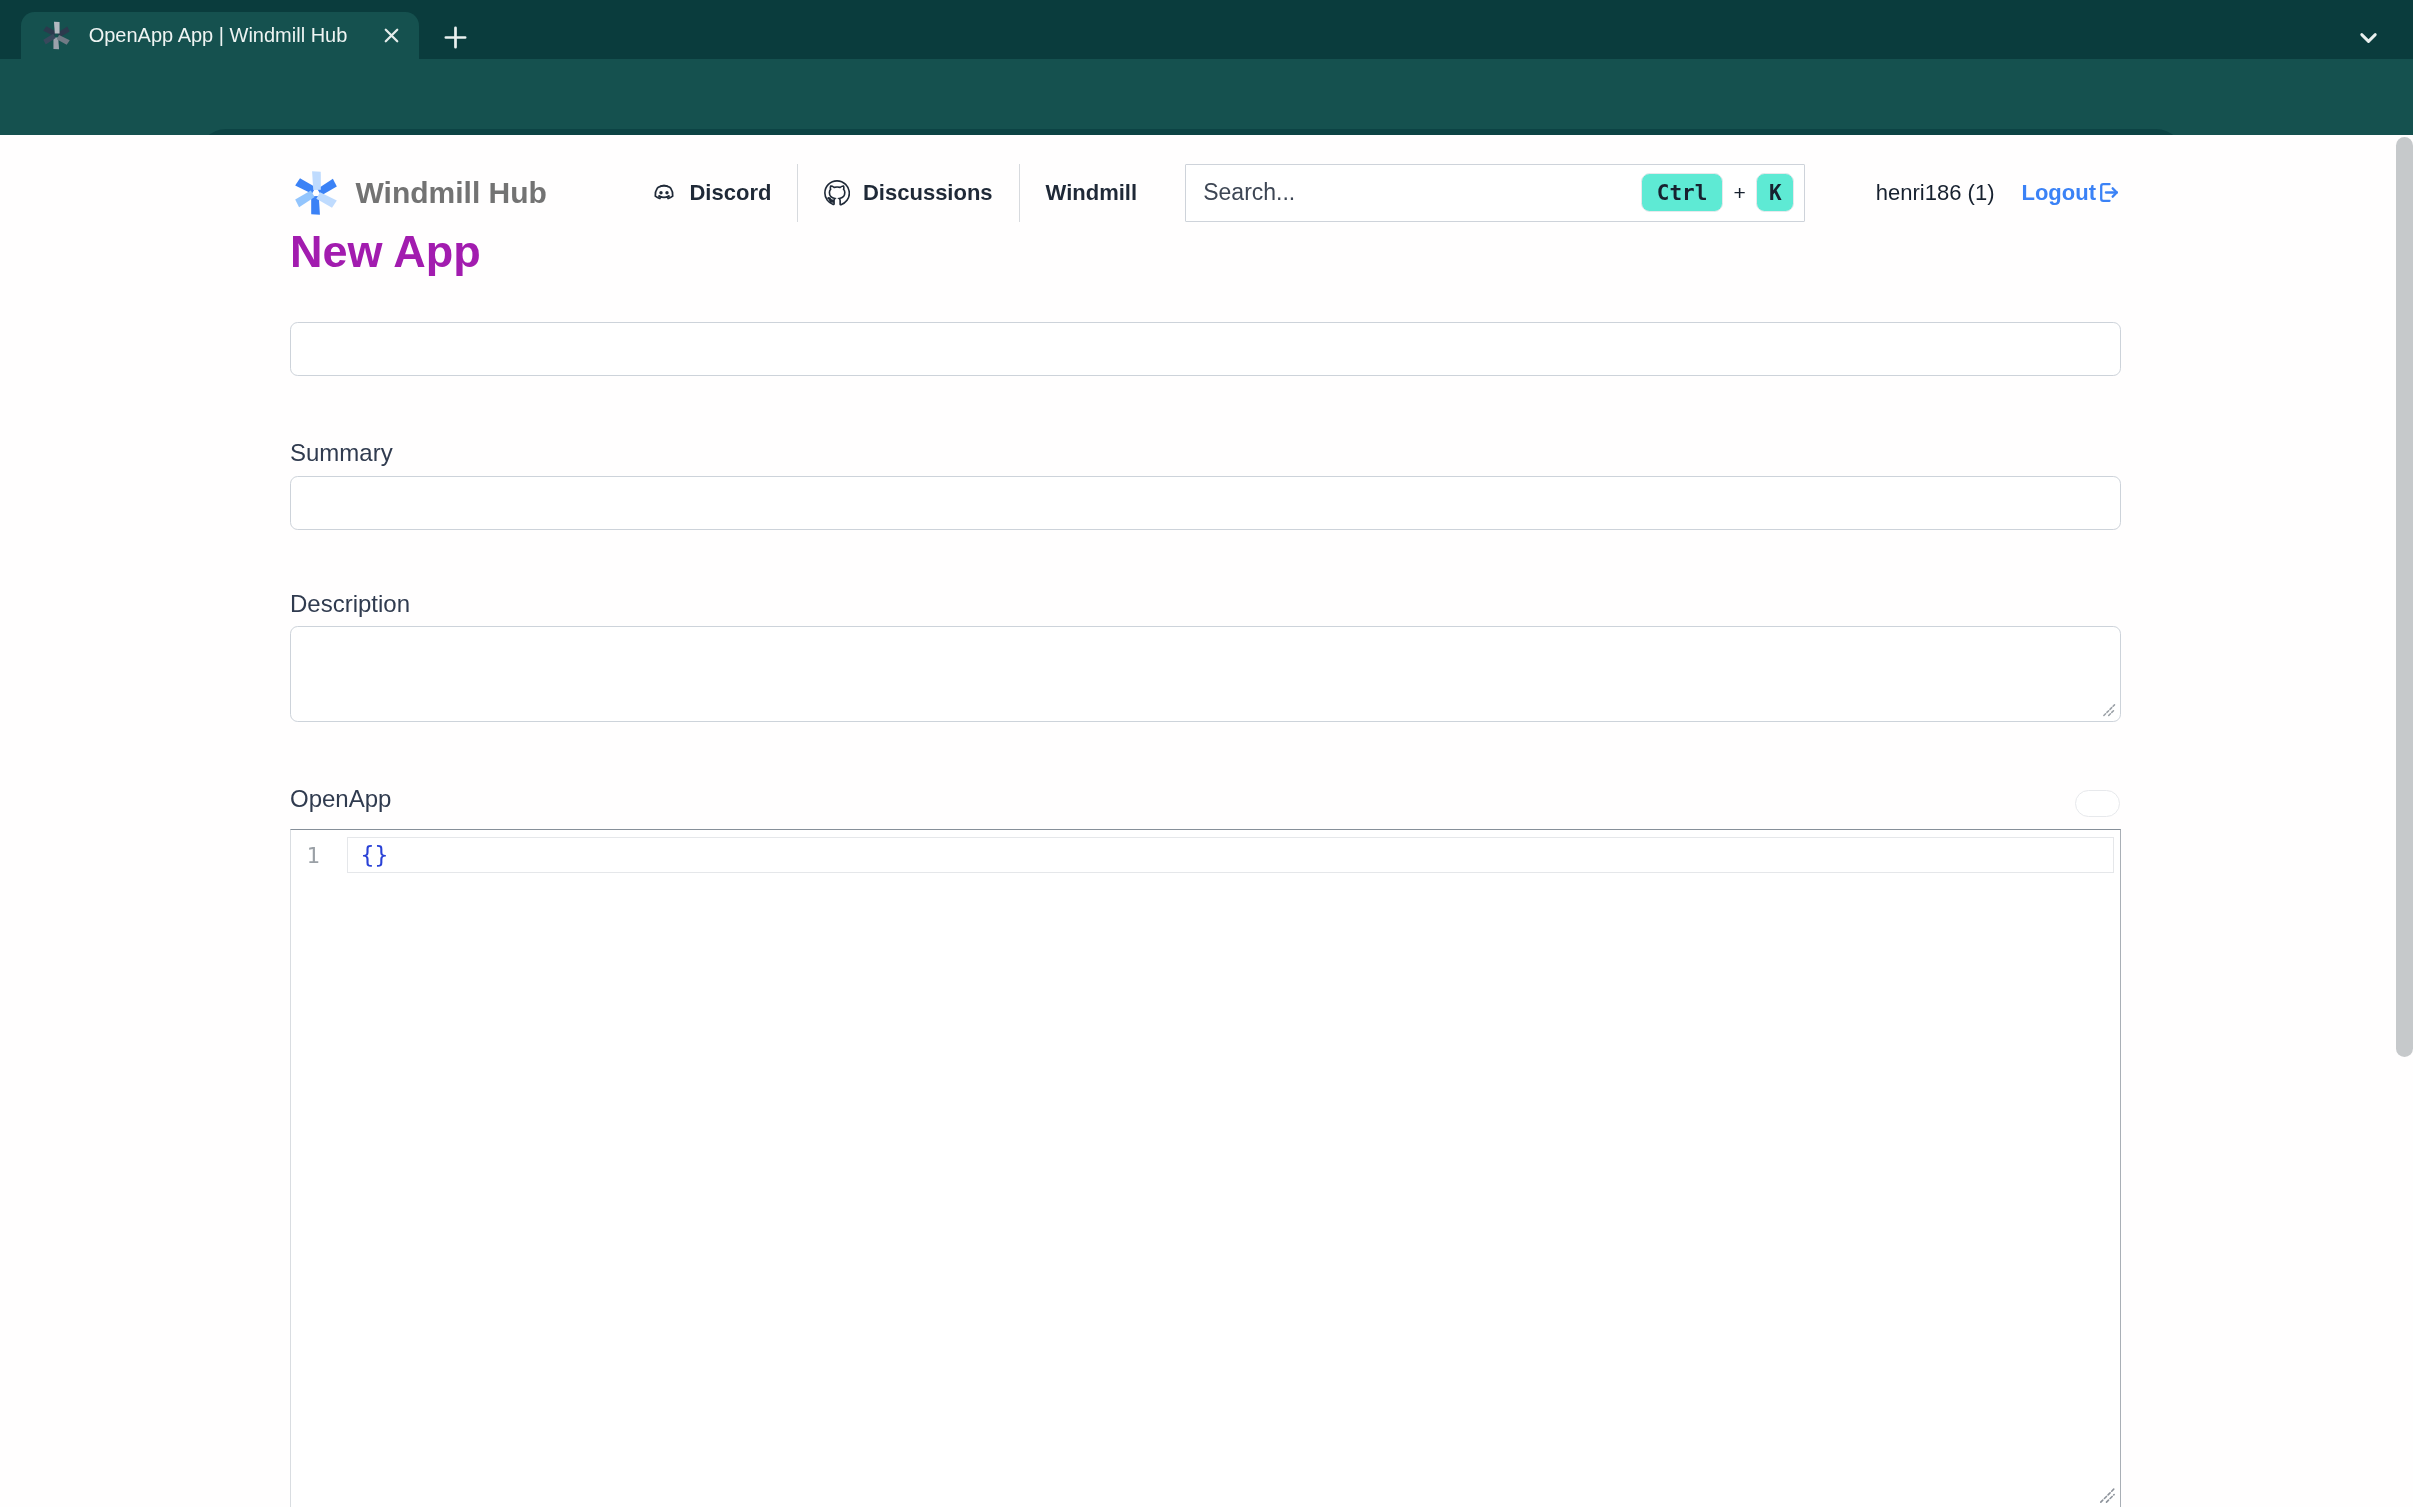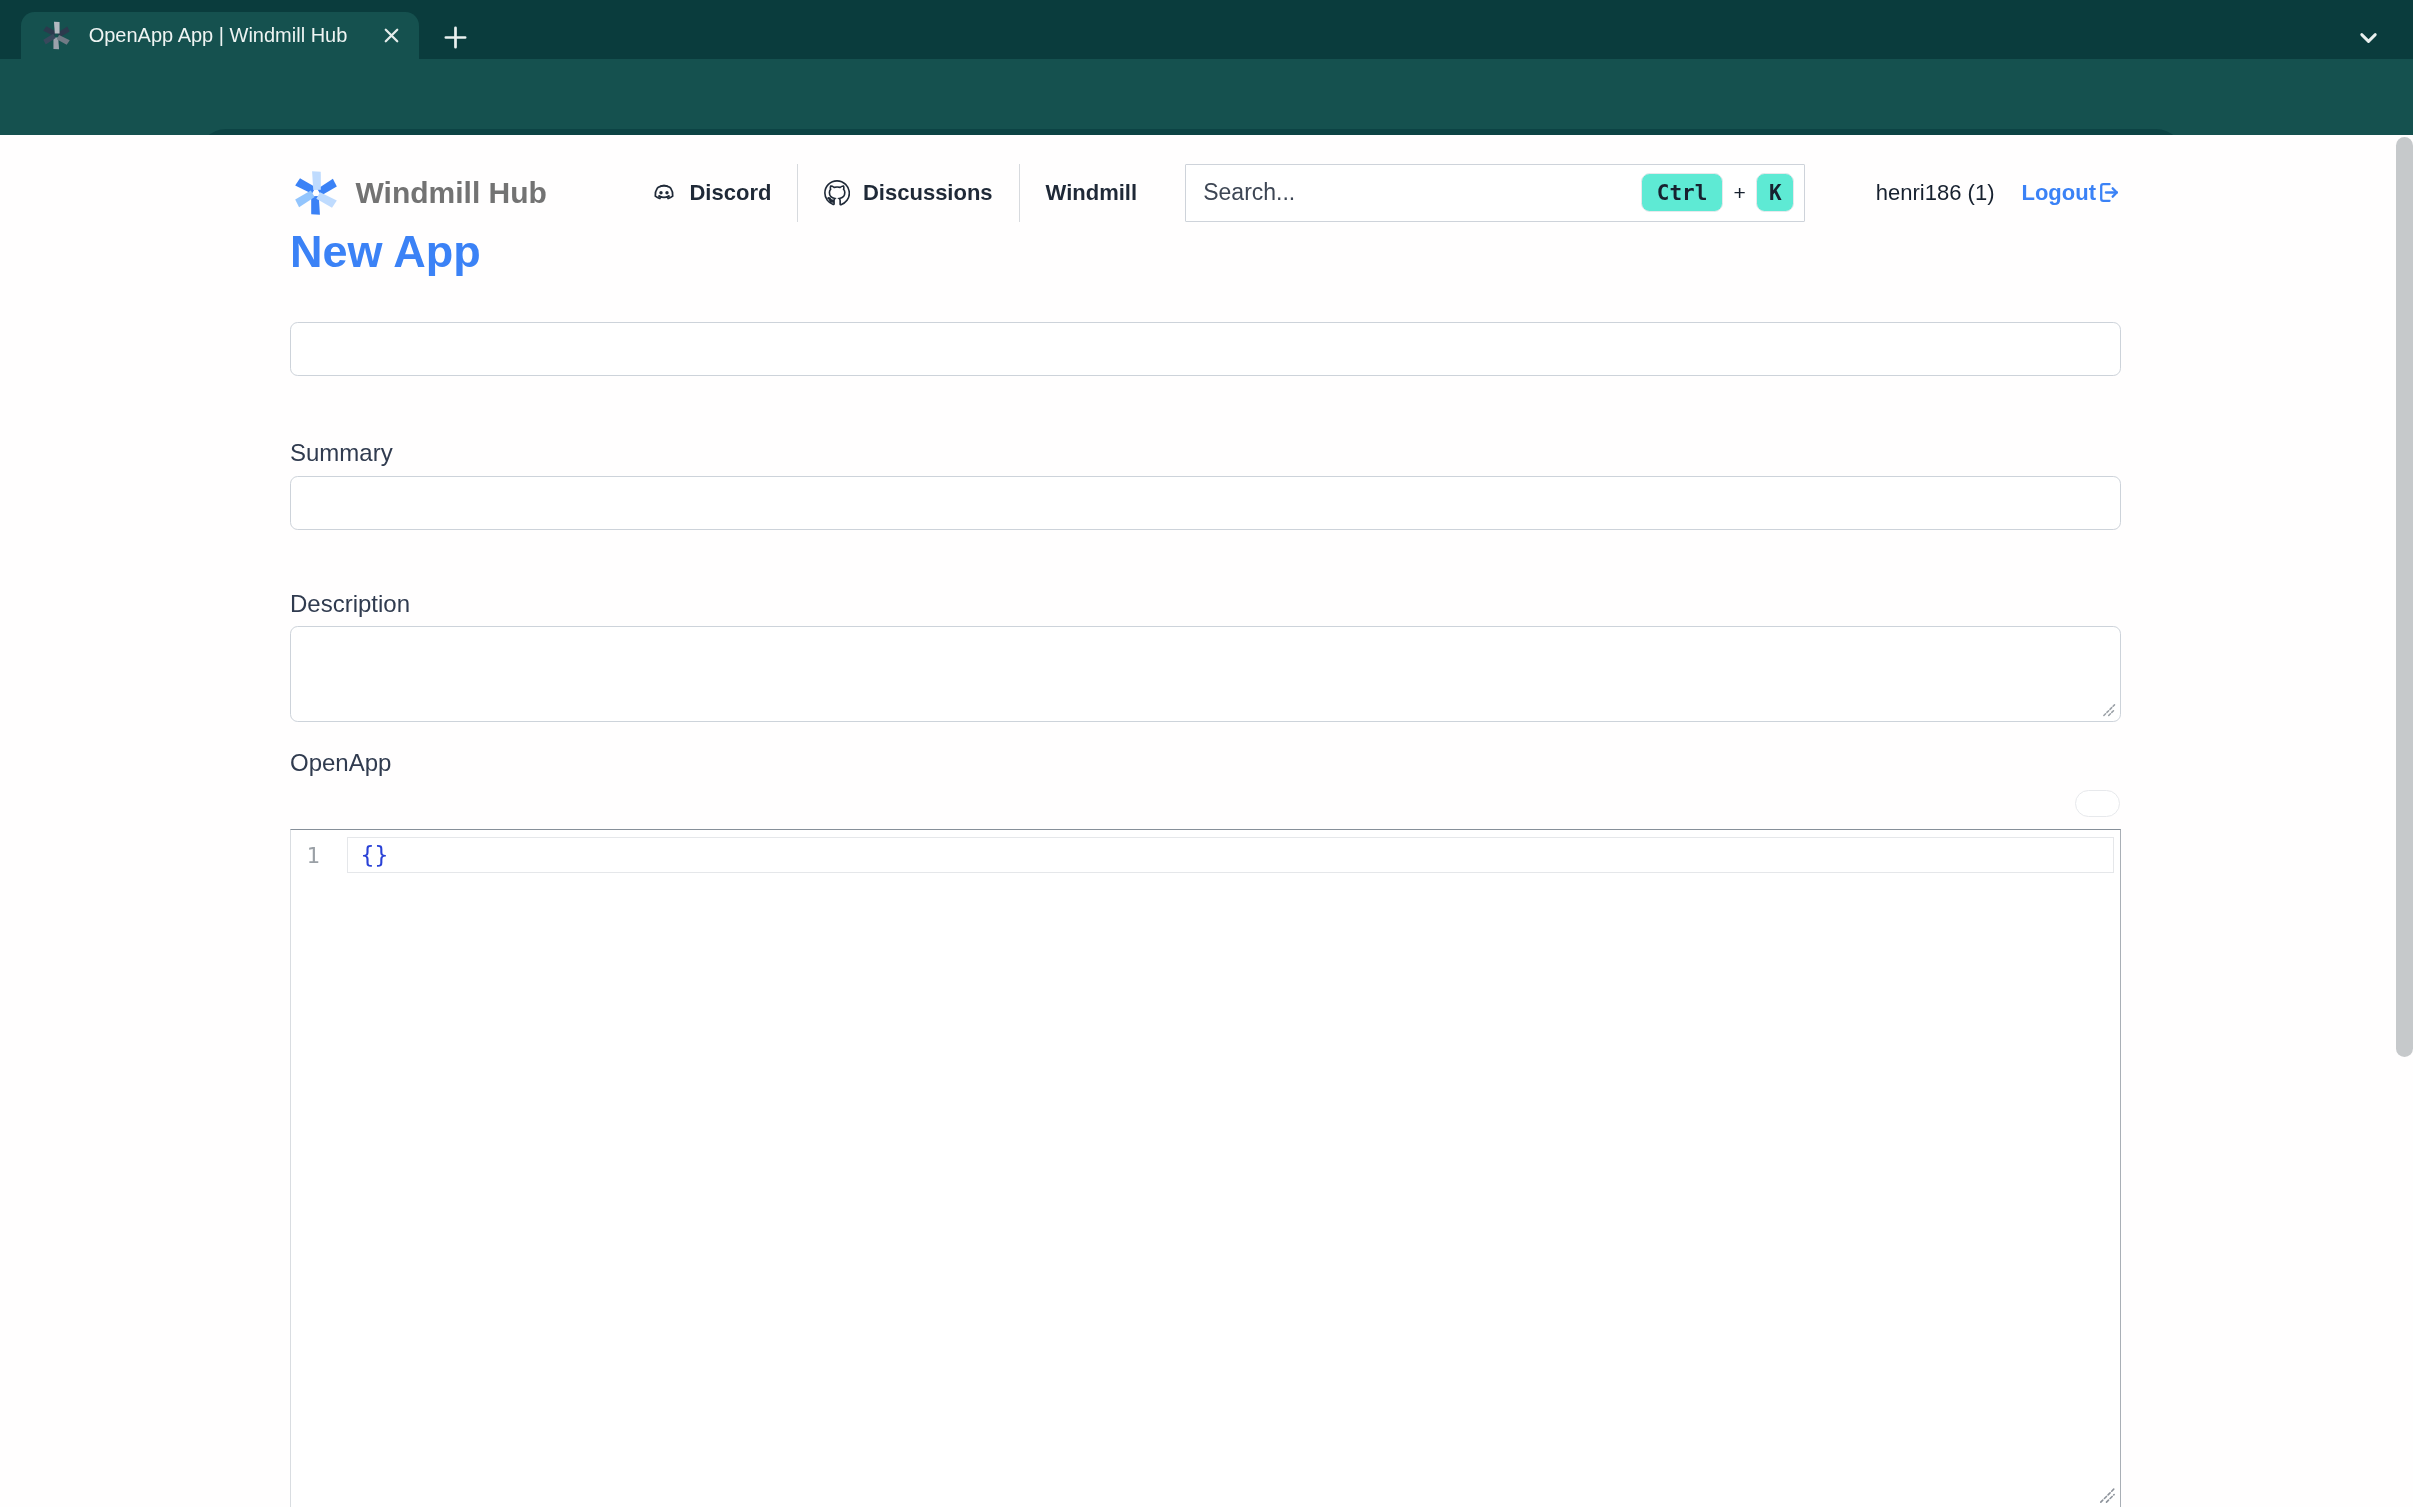--- a/index.html
+++ b/index.html
@@ -39,21 +39,21 @@
     display:flex;align-items:center;padding:0 9.7px 0 17.4px;box-sizing:border-box;cursor:text;}
   .search-ph{flex:1;font-size:23px;color:#3d4654;}
   .kbd{font-family:"DejaVu Sans Mono",monospace;font-weight:700;font-size:21px;color:#17212f;
     background:#5eead4;border:1px solid #e7e9ec;border-radius:8.7px;padding:6.8px 14.5px;}
   .kbd-k{padding:6.8px 11.6px;}
   .kbd-sep{margin:0 10.6px;font-size:21px;color:#17212f;}
   .user{margin-left:71px;display:flex;align-items:center;gap:27px;}
   .username{font-size:22px;color:#17212f;white-space:nowrap;}
   .logout{display:flex;align-items:center;gap:0;font-size:22px;font-weight:600;color:#3b82f6;cursor:pointer;white-space:nowrap;}
 
-  .page-title{position:absolute;left:0;top:91px;margin:0;font-size:45px;font-weight:800;color:#3b82f6;}
+  .page-title{position:absolute;left:0;top:91px;margin:0;font-size:45px;font-weight:800;color:#a21caf;}
   .field-label{position:absolute;left:0;font-size:24px;color:#303b4f;}
   .text-input{position:absolute;left:0;width:100%;height:54px;box-sizing:border-box;border:1px solid #cdd3da;
     border-radius:7.7px;background:#fff;font-size:23px;padding:0 17.4px;color:#1f2937;outline:none;font-family:"Liberation Sans",sans-serif;}
   .ta-wrap{position:absolute;left:0;top:491px;width:100%;height:96px;}
   .text-area{width:100%;height:100%;box-sizing:border-box;border:1px solid #cdd3da;border-radius:7.7px;background:#fff;
     font-size:23px;padding:9.7px 17.4px;color:#1f2937;outline:none;resize:none;font-family:"Liberation Sans",sans-serif;}
   .resize-handle{position:absolute;right:3.9px;bottom:3.9px;}
 
   .toggle-pill{position:absolute;right:1px;top:655px;width:45px;height:27px;border:1.9px solid #e7e9ec;border-radius:14.5px;background:#fff;box-sizing:border-box;cursor:pointer;}
 
@@ -235,21 +235,21 @@
       <input class="text-input" style="top: 341px;" type="text">
 
       <div class="field-label" style="top:455px;">Description</div>
       <div class="ta-wrap">
         <textarea class="text-area" style=""></textarea>
         <svg class="resize-handle" width="17.4" height="17.4" viewBox="0 0 18 18">
           <path d="M4 15L15 4M9 15l6-6" stroke="#9aa0a6" stroke-width="1.6" stroke-linecap="round" stroke-dasharray="2.5 2"></path>
         </svg>
       </div>
 
-      <div class="field-label" style="top:614px;">OpenApp</div>
+      <div class="field-label" style="top:650px;">OpenApp</div>
       <div class="toggle-pill"></div>
 
       <div class="editor">
         <span class="editor-gutter">1</span>
         <div class="editor-line">
           <span class="editor-code">{}</span>
         </div>
         <svg class="editor-resize" width="21" height="21" viewBox="0 0 22 22">
           <path d="M5 19L19 5M11 19l8-8" stroke="#8d939b" stroke-width="1.7" stroke-linecap="round" stroke-dasharray="3 2.4"></path>
         </svg>

